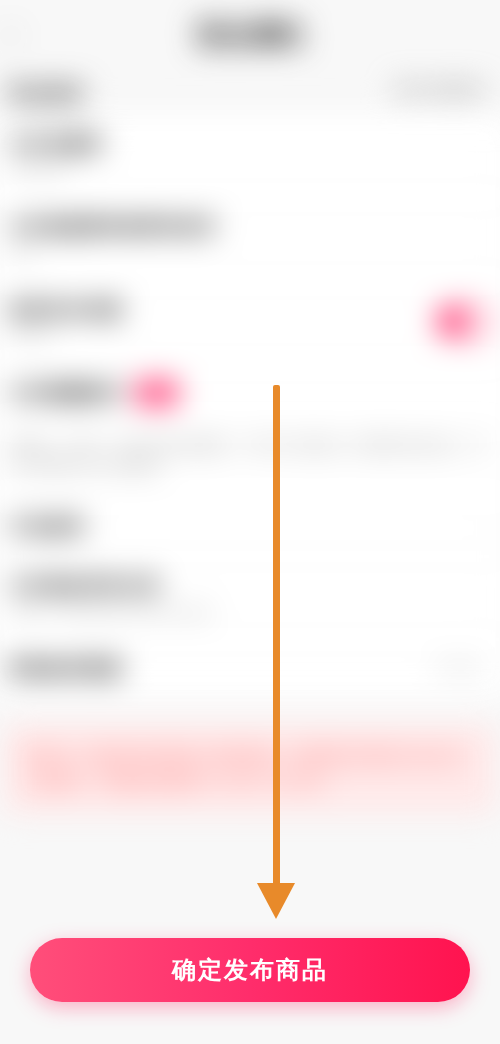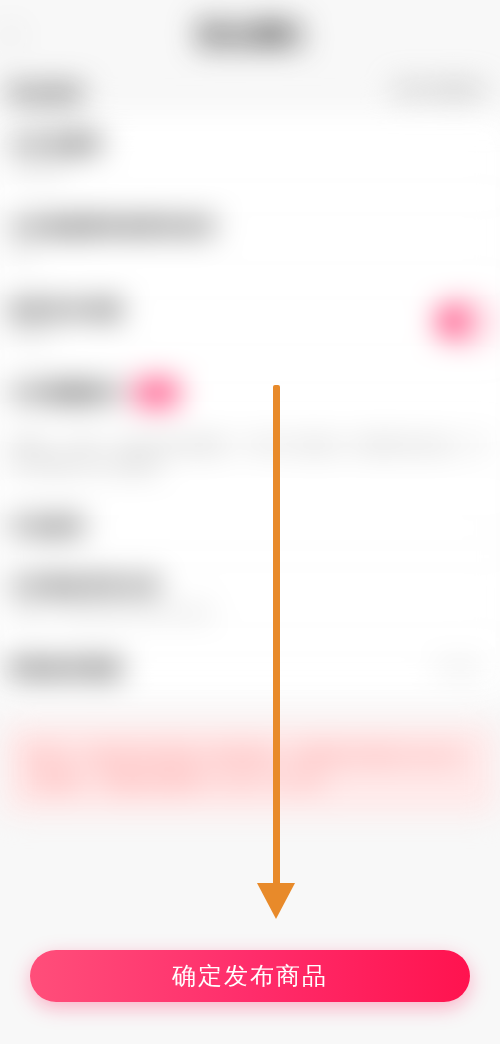--- a/index.html
+++ b/index.html
@@ -96,27 +96,27 @@
 
     
     .publish-wrap {
       position: absolute;
       left: 30px; right: 30px;
       bottom: 42px;
       z-index: 10;
     }
     .publish-btn {
       width: 100%;
-      height: 52px;
+      height: 64px;
       border: none;
       border-radius: 36px;
       background: linear-gradient(90deg, #ff4e7a 0%, #ff2d6b 50%, #ff134f 100%);
       color: #ffffff;
       font-size: 24px;
-      font-weight: 400;
+      font-weight: 700;
       letter-spacing: 2px;
       cursor: pointer;
       box-shadow: 0 6px 20px rgba(255,45,107,0.35);
     }
 
     
     .arrow {
       position: absolute;
       left: 255px;
       top: 385px;

